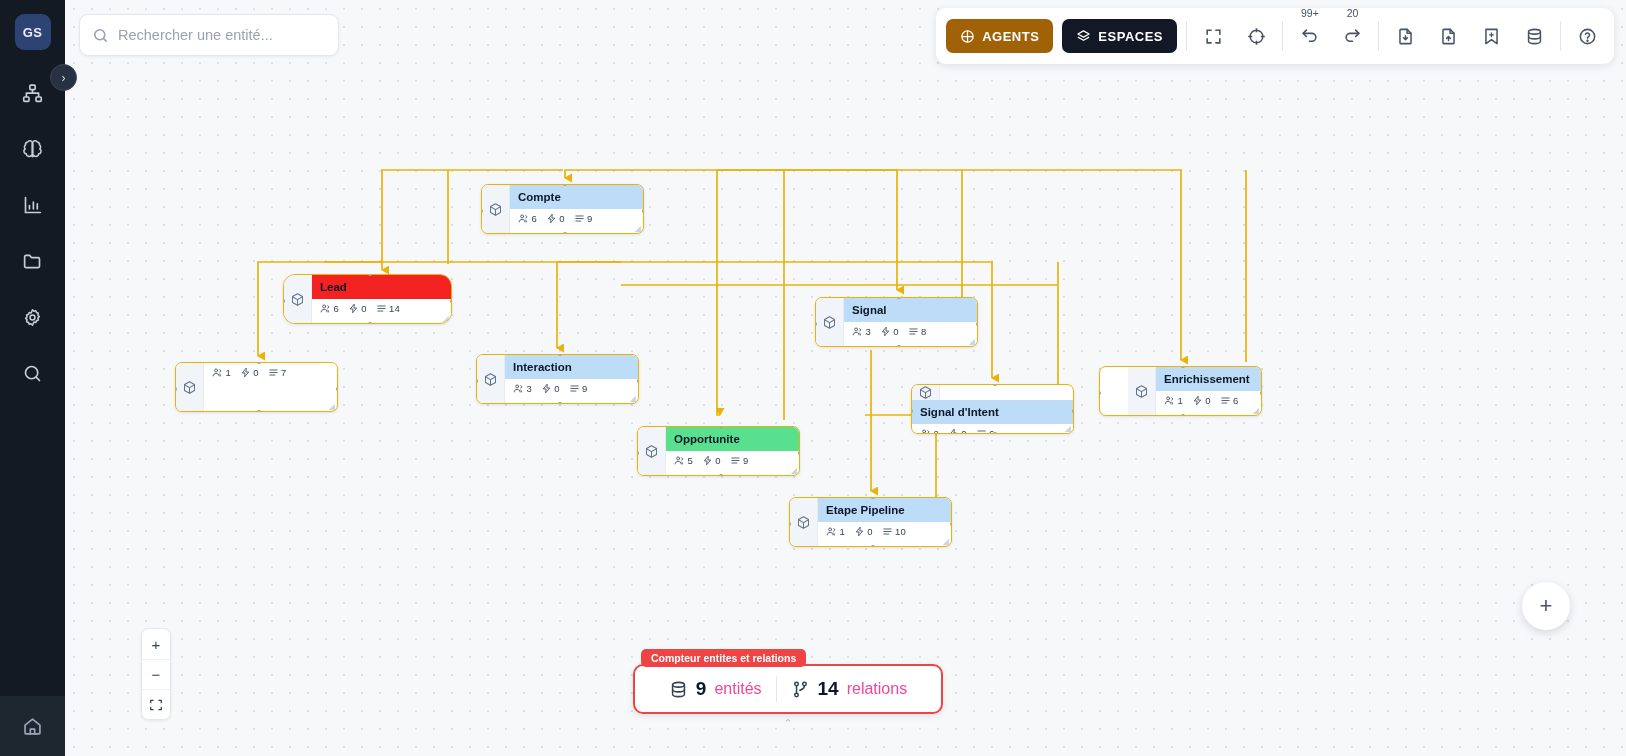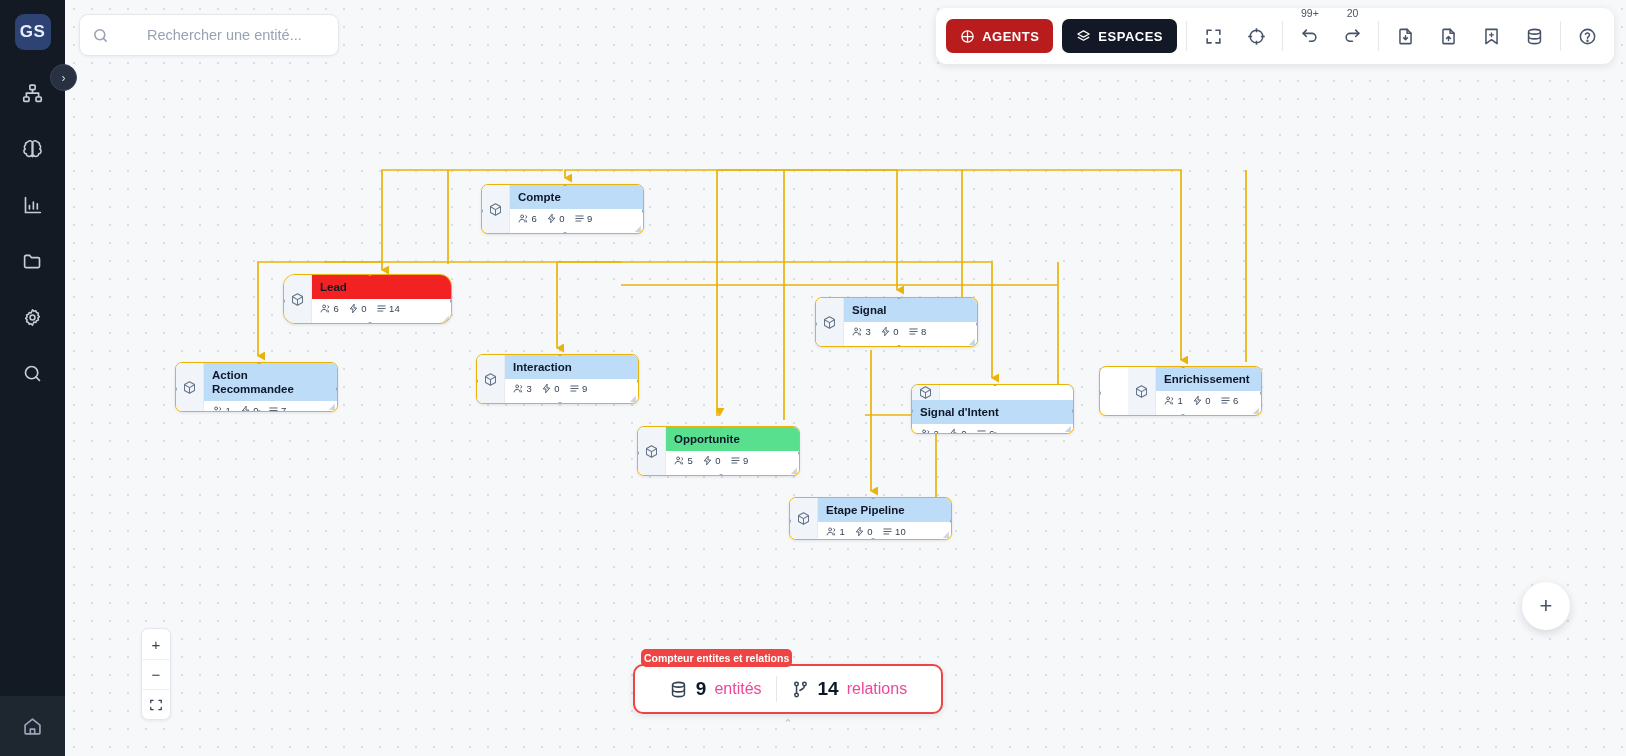--- a/index.html
+++ b/index.html
@@ -14,21 +14,21 @@
   
   #sidebar {
     position: absolute; left: 0; top: 0; width: 65px; height: 756px;
     background: #141a23;
     display: flex; flex-direction: column; align-items: center;
     z-index: 40;
   }
   #sidebar .logo {
     width: 36px; height: 36px; margin-top: 14px;
     border-radius: 9px; background: #2d4373;
-    color: #e8eefc; font-size: 17px; font-weight: bold;
+    color: #e8eefc; font-size: 13px; font-weight: bold;
     display: flex; align-items: center; justify-content: center;
     letter-spacing: .4px;
   }
   .rail-icons { margin-top: 24px; display: flex; flex-direction: column; gap: 18px; align-items: center; }
   .rail-btn {
     width: 38px; height: 38px; display: flex; align-items: center; justify-content: center;
     color: #c6cdd8; border-radius: 8px; cursor: pointer;
   }
   .rail-btn svg { width: 21px; height: 21px; display: block; }
   #sidebar .rail-bottom {
@@ -60,39 +60,38 @@
     background: #fff; border: 1px solid #e4e7ec; border-radius: 9px;
     display: flex; align-items: center; padding: 0 12px; gap: 9px;
     box-shadow: 0 1px 3px rgba(16,24,40,.06);
     z-index: 30;
   }
   #search svg { width: 17px; height: 17px; color: #98a2b3; flex: none; }
   #search input {
     border: none; outline: none; font-size: 14.5px; color: #344054;
     width: 100%; background: transparent;
     font-family: "Liberation Sans", sans-serif;
-    margin-left: 29px;
   }
   #search input::placeholder { color: #98a2b3; }
 
   
   #toolbar {
     position: absolute; right: 12px; top: 8px; height: 56px;
     background: #fff; border-radius: 11px;
     box-shadow: 0 2px 8px rgba(16,24,40,.10);
     display: flex; align-items: center; padding: 0 10px; gap: 9px;
     z-index: 30;
   }
   .pill {
     display: flex; align-items: center; gap: 7px;
     height: 34px; padding: 0 14px; border-radius: 7px;
     font-size: 13px; font-weight: bold; letter-spacing: .5px;
     color: #fff; cursor: pointer; white-space: nowrap;
   }
-  .pill.agents { background: #b91c1c; }
+  .pill.agents { background: #a16207; }
   .pill.espaces { background: #121826; }
   .pill svg { width: 15px; height: 15px; }
   .tb-sep { width: 1px; height: 30px; background: #e4e7ec; }
   .tb-btn {
     position: relative; width: 34px; height: 34px; border-radius: 7px;
     display: flex; align-items: center; justify-content: center;
     color: #475467; cursor: pointer;
   }
   .tb-btn svg { width: 19px; height: 19px; }
   .tb-badge {
@@ -128,21 +127,21 @@
     line-height: 6px;
   }
   .port { position: absolute; width: 4px; height: 4px; border-radius: 50%; background: #94a3b8; }
 
   #edges { position: absolute; inset: 0; z-index: 8; pointer-events: none; }
 
   
   #counter-wrap { position: absolute; left: 568px; top: 648px; z-index: 25; }
   #counter-tag {
     display: inline-block; background: #ef4444; color: #fff;
-    font-size: 10.5px; font-weight: bold; padding: 3px 3px;
+    font-size: 10.5px; font-weight: bold; padding: 3px 10px;
     border-radius: 5px; margin-left: 8px; position: relative; z-index: 2;
   }
   #counter-box {
     margin-top: -3px; background: #fff; border: 2.2px solid #ef4444;
     border-radius: 10px; height: 50px; width: 310px;
     display: flex; align-items: center; justify-content: center; gap: 14px;
     box-shadow: 0 2px 6px rgba(16,24,40,.10);
   }
   .cstat { display: flex; align-items: center; gap: 8px; }
   .cstat svg { width: 19px; height: 19px; color: #334155; }
@@ -339,21 +338,20 @@
           <div class="port" style="left:50%;bottom:-3px"></div>
         </div>
         <div class="node" style="left: 110px; top: 362px; width: 163px; height: 50px;">
           <div class="gutter">
             <svg viewBox="0 0 24 24" fill="none" stroke="currentColor" stroke-width="1.7" stroke-linejoin="round">
               <path d="M12 2.8l8 4.4v9.6l-8 4.4-8-4.4V7.2z"></path>
               <path d="M12 12.2l8-4.6M12 12.2v8.8M12 12.2L4 7.6"></path>
             </svg>
           </div>
           <div class="body">
-            <div class="title" style="background:#bcdcf7">Action Recommandee</div>
             <div class="stats">
               <span class="stat">
                 <svg viewBox="0 0 24 24" fill="none" stroke="currentColor" stroke-width="2" stroke-linecap="round" stroke-linejoin="round">
                   <circle cx="9" cy="7.5" r="3.2"></circle>
                   <path d="M2.5 19.5c0-3.3 2.9-5.5 6.5-5.5s6.5 2.2 6.5 5.5"></path>
                   <path d="M17 11.2a2.8 2.8 0 000-5.4M18.5 19.5c0-2-.6-3.4-1.8-4.4"></path>
                 </svg>
                 <span>1</span>
               </span>
               <span class="stat">
@@ -521,21 +519,21 @@
                 <span>9</span>
               </span>
             </div>
             <div class="grip">◢</div>
           </div>
           <div class="port" style="left:-3px;top:50%"></div>
           <div class="port" style="left:50%;top:-3px"></div>
           <div class="port" style="right:-3px;top:50%"></div>
           <div class="port" style="left:50%;bottom:-3px"></div>
         </div>
-        <div class="node" style="left: 724px; top: 497px; width: 163px; height: 43px;">
+        <div class="node" style="left: 724px; top: 497px; width: 163px; height: 50px;">
           <div class="gutter">
             <svg viewBox="0 0 24 24" fill="none" stroke="currentColor" stroke-width="1.7" stroke-linejoin="round">
               <path d="M12 2.8l8 4.4v9.6l-8 4.4-8-4.4V7.2z"></path>
               <path d="M12 12.2l8-4.6M12 12.2v8.8M12 12.2L4 7.6"></path>
             </svg>
           </div>
           <div class="body">
             <div class="title" style="background:#bcdcf7">Etape Pipeline</div>
             <div class="stats">
               <span class="stat">

